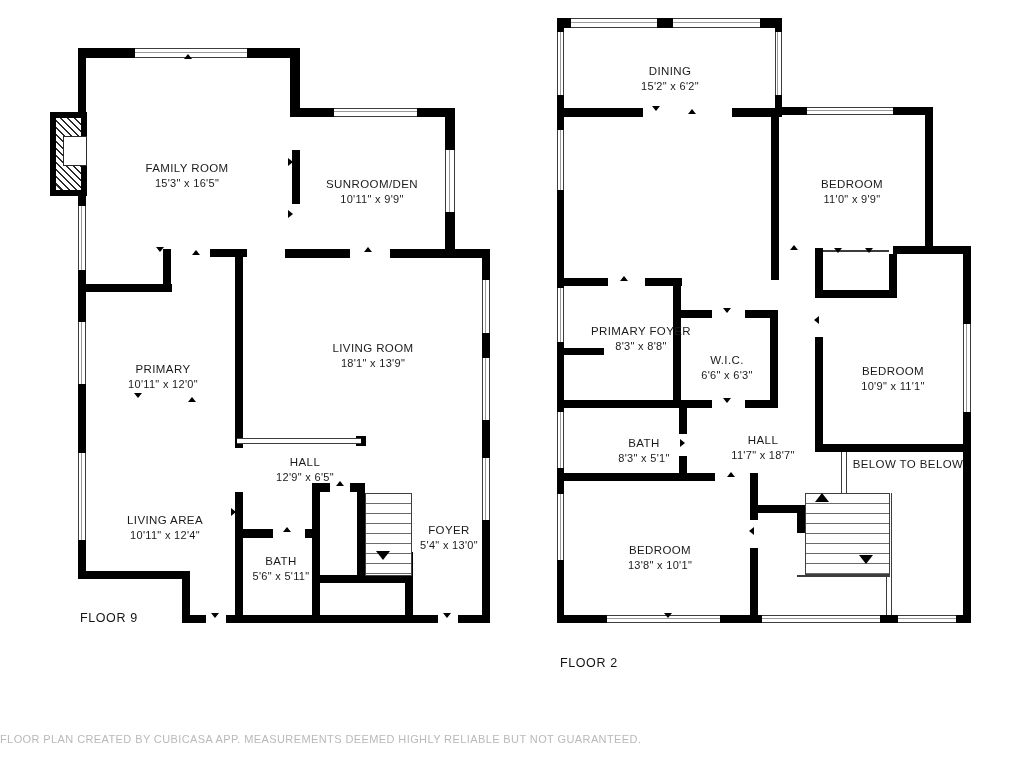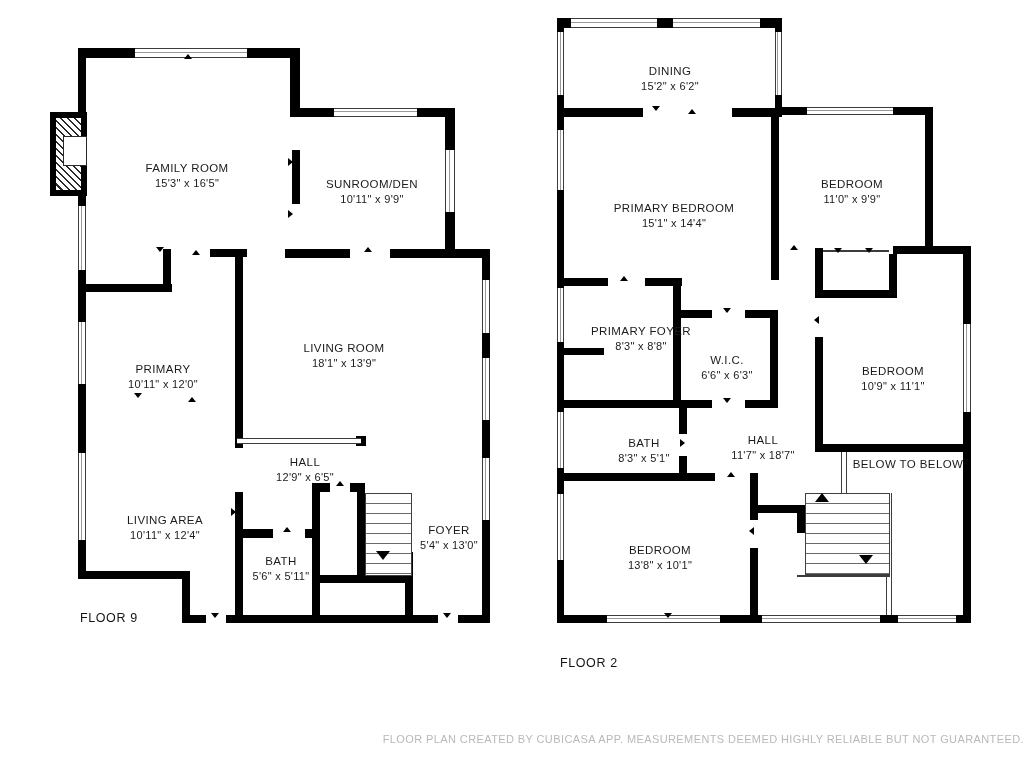--- a/index.html
+++ b/index.html
@@ -19,21 +19,21 @@
         background:repeating-linear-gradient(to bottom,#fff 0 9px,#6a6a6a 9px 10px);}
   .hatch{position:absolute;background:repeating-linear-gradient(45deg,#fff 0 3.5px,#2a2a2a 3.5px 5px);}
   .firebox{position:absolute;background:#fff;border:1.5px solid #2a2a2a;box-sizing:border-box;}
   .marker{position:absolute;width:0;height:0;}
   .room-label{position:absolute;transform:translate(-50%,-50%);text-align:center;
         color:#1b1b1b;white-space:nowrap;}
   .rname{font-size:11.5px;letter-spacing:.4px;}
   .rdims{font-size:11px;letter-spacing:.3px;margin-top:3px;}
   .rdims:empty{display:none;}
   .floor-tag{position:absolute;font-size:12.5px;color:#141414;letter-spacing:.6px;}
-  .disclaimer{position:absolute;left:0;right:0;top:733px;text-align:right;
+  .disclaimer{position:absolute;left:0;right:0;top:733px;text-align:left;
         font-size:11px;color:#b9b9b9;letter-spacing:.4px;}
 </style>
 </head>
 <body>
 
 <div class="canvas">
   <div id="plan-graphics">
       <div class="wall" style="left: 78px; top: 48px; width: 57px; height: 10px;"></div>
       <div class="wall" style="left: 247px; top: 48px; width: 53px; height: 10px;"></div>
       <div class="wall" style="left: 290px; top: 48px; width: 10px; height: 66px;"></div>
@@ -195,21 +195,21 @@
     <div class="rdims">15'3" x 16'5"</div>
   </div>
   <div class="room-label" style="left:372px;top:191px">
     <div class="rname">SUNROOM/DEN</div>
     <div class="rdims">10'11" x 9'9"</div>
   </div>
   <div class="room-label" style="left:163px;top:376px">
     <div class="rname">PRIMARY</div>
     <div class="rdims">10'11" x 12'0"</div>
   </div>
-  <div class="room-label" style="left:344px;top:355px">
+  <div class="room-label" style="left:373px;top:355px">
     <div class="rname">LIVING ROOM</div>
     <div class="rdims">18'1" x 13'9"</div>
   </div>
   <div class="room-label" style="left:305px;top:469px">
     <div class="rname">HALL</div>
     <div class="rdims">12'9" x 6'5"</div>
   </div>
   <div class="room-label" style="left:165px;top:527px">
     <div class="rname">LIVING AREA</div>
     <div class="rdims">10'11" x 12'4"</div>
@@ -220,24 +220,20 @@
   </div>
   <div class="room-label" style="left:449px;top:537px">
     <div class="rname">FOYER</div>
     <div class="rdims">5'4" x 13'0"</div>
   </div>
 
   <div class="room-label" style="left:670px;top:78px">
     <div class="rname">DINING</div>
     <div class="rdims">15'2" x 6'2"</div>
   </div>
-  <div class="room-label" style="left:674px;top:215px">
-    <div class="rname">PRIMARY BEDROOM</div>
-    <div class="rdims">15'1" x 14'4"</div>
-  </div>
   <div class="room-label" style="left:852px;top:191px">
     <div class="rname">BEDROOM</div>
     <div class="rdims">11'0" x 9'9"</div>
   </div>
   <div class="room-label" style="left:641px;top:338px">
     <div class="rname">PRIMARY FOYER</div>
     <div class="rdims">8'3" x 8'8"</div>
   </div>
   <div class="room-label" style="left:727px;top:367px">
     <div class="rname">W.I.C.</div>

